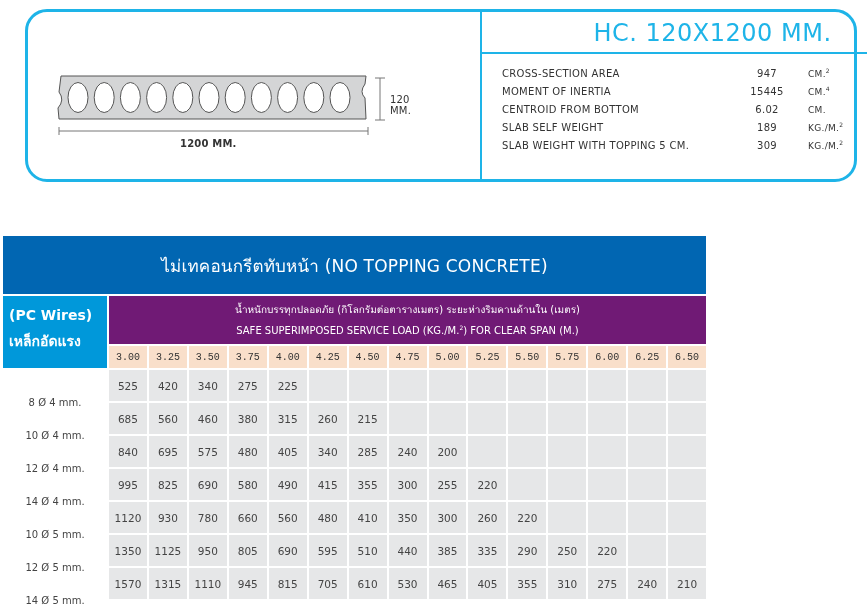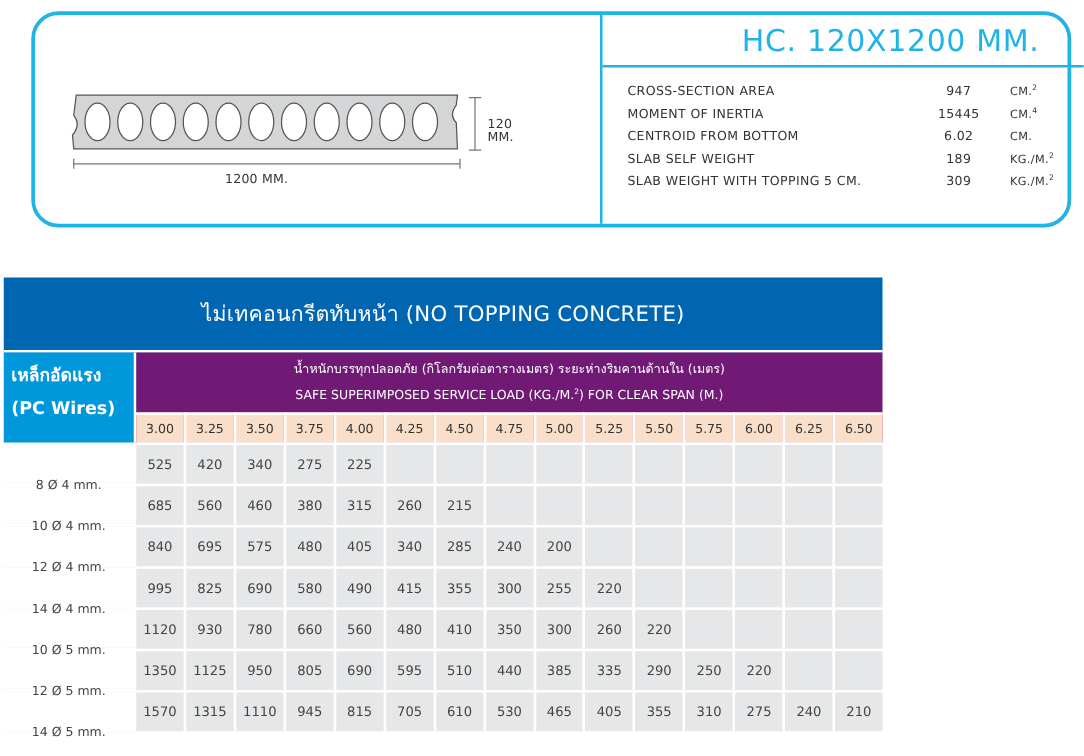--- a/index.html
+++ b/index.html
@@ -11,21 +11,21 @@
     position: absolute; left: 25px; top: 9px; width: 832px; height: 173px;
     border: 3px solid #1eb4e8; border-radius: 22px; background: #fff;
   }
   .drawing { position: absolute; left: 0; top: 0; width: 344px; height: 100%; }
   .drawing svg { position: absolute; left: 0; top: 0; }
   .dim-label {
     position: absolute; font-size: 10px; color: #333; letter-spacing: 0.2px;
     font-family: "DejaVu Sans", sans-serif;
   }
   .dim-height { left: 362px; top: 82px; }
-  .dim-width { left: 152px; top: 126px; }
+  .dim-width { left: 152px; top: 126px; font-weight: bold; }
 
   .spec-panel {
     position: absolute; left: 410px; top: 0; width: 463px; height: 100%;
     border-left: 2px solid #1eb4e8;
     margin-left: 42px;
   }
   .spec-title {
     height: 42px; border-bottom: 2px solid #1eb4e8;
     color: #1eb4e8; font-size: 24px; letter-spacing: 0.5px;
     text-align: center; line-height: 42px;
@@ -36,40 +36,40 @@
     display: flex; height: 18px; align-items: center;
     font-size: 10px; color: #333; letter-spacing: 0.3px;
   }
   .spec-row .lbl { width: 240px; }
   .spec-row .val { width: 50px; text-align: center; }
   .spec-row .unit { margin-left: 16px; font-size: 9px; }
   .spec-row .unit sup { font-size: 6px; }
 
   
   .load-table {
-    position: absolute; left: 3px; top: 222px; width: 703px;
+    position: absolute; left: 3px; top: 236px; width: 703px;
   }
   .table-title {
     height: 60px; background: #0166b2; color: #fff;
     text-align: center; line-height: 60px; font-size: 17px; letter-spacing: 0.2px;
     border-bottom: 2px solid #fff;
   }
   .header-block { display: flex; }
   .wires-head {
     width: 106px; height: 72px; background: #0098da; color: #fff;
     font-size: 14px; font-weight: bold; padding: 6px 0 0 6px; line-height: 26px;
     border-right: 2px solid #fff;
   }
   .load-head { flex: 1; }
   .load-caption {
     height: 48px; background: #701a75; color: #fff; text-align: center;
     font-size: 10px; padding-top: 5px; line-height: 18px;
   }
   .load-caption sup { font-size: 6px; }
-  .span-row { display: flex; height: 24px; background: #be185d; }
+  .span-row { display: flex; height: 24px; background: #be185d; font-family: Liberation Mono, monospace; }
   .span-cell {
     flex: 1; background: #f9dfca; font-size: 10px; color: #333;
     display: flex; align-items: center; justify-content: center;
     border-left: 2px solid #fff; border-top: 2px solid #fff;
   }
   .span-cell:first-child { border-left: none; }
 
   .data-row { display: flex; height: 33px; background: #fff; }
   .wire-cell {
     width: 106px; background: #e6e7e8; font-size: 10px; color: #444;
@@ -146,22 +146,22 @@
           <span class="unit"><span>KG./M.</span><sup>2</sup></span>
         </div>
       </div>
   </div>
 </div>
 
 <div class="load-table">
   <div class="table-title">ไม่เทคอนกรีตทับหน้า (NO TOPPING CONCRETE)</div>
   <div class="header-block">
     <div class="wires-head">
+      <div>(PC Wires)</div>
       <div>เหล็กอัดแรง</div>
-      <div>(PC Wires)</div>
     </div>
     <div class="load-head">
       <div class="load-caption">
         <div>น้ำหนักบรรทุกปลอดภัย (กิโลกรัมต่อตารางเมตร) ระยะห่างริมคานด้านใน (เมตร)</div>
         <div><span>SAFE SUPERIMPOSED SERVICE LOAD (KG./M.</span><sup>2</sup><span>) FOR CLEAR SPAN (M.)</span></div>
       </div>
       <div class="span-row" id="span-row">
           <div class="span-cell">3.00</div>
           <div class="span-cell">3.25</div>
           <div class="span-cell">3.50</div>

